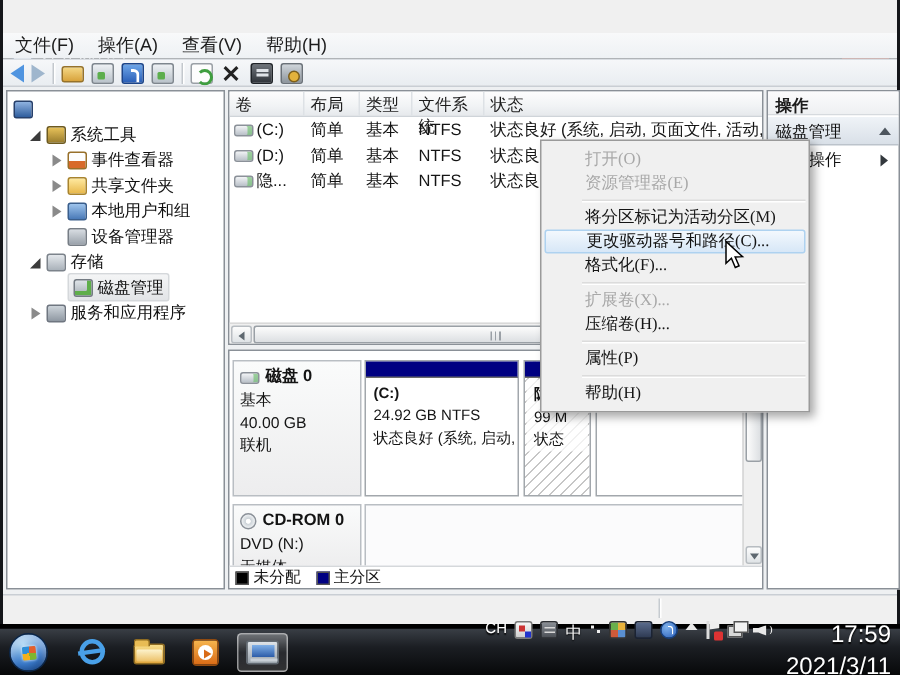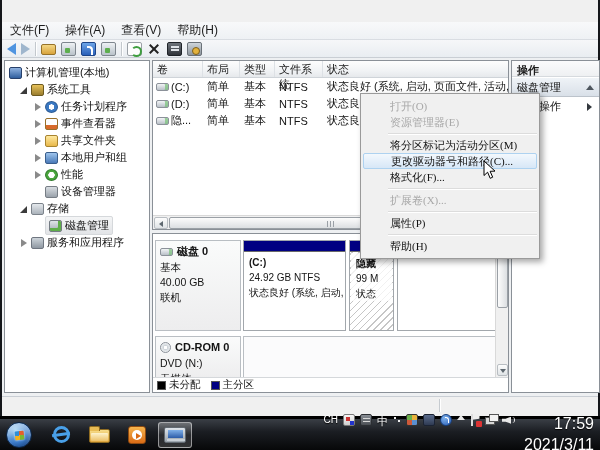--- a/index.html
+++ b/index.html
@@ -233,51 +233,40 @@
     <span class="tb i-x"></span>
     <span class="tb i-props"></span>
     <span class="tb i-gear"></span>
   </div>
 
   <div class="content">
 
     <div class="pane tree">
       <div class="trow lv0">
         <span class="ticon i-computer"></span>
-        <span>计算机管理(本地)</span>
       </div>
       <div class="trow lv1">
         <span class="exp exp-open"></span>
         <span class="ticon i-tools"></span>
         <span>系统工具</span>
       </div>
       <div class="trow lv2">
         <span class="exp exp-closed"></span>
-        <span class="ticon i-clock"></span>
-        <span>任务计划程序</span>
-      </div>
-      <div class="trow lv2">
-        <span class="exp exp-closed"></span>
         <span class="ticon i-event"></span>
         <span>事件查看器</span>
       </div>
       <div class="trow lv2">
         <span class="exp exp-closed"></span>
         <span class="ticon i-share"></span>
         <span>共享文件夹</span>
       </div>
       <div class="trow lv2">
         <span class="exp exp-closed"></span>
         <span class="ticon i-users"></span>
         <span>本地用户和组</span>
-      </div>
-      <div class="trow lv2">
-        <span class="exp exp-closed"></span>
-        <span class="ticon i-perf"></span>
-        <span>性能</span>
       </div>
       <div class="trow lv2">
         <span class="exp"></span>
         <span class="ticon"></span>
         <span>设备管理器</span>
       </div>
       <div class="trow lv1">
         <span class="exp exp-open"></span>
         <span class="ticon i-storage"></span>
         <span>存储</span>
@@ -424,20 +413,21 @@
 
 <div class="cmenu">
   <div class="mi dis">打开(O)</div>
   <div class="mi dis">资源管理器(E)</div>
   <div class="msep"></div>
   <div class="mi">将分区标记为活动分区(M)</div>
   <div class="mi hl">更改驱动器号和路径(C)...</div>
   <div class="mi">格式化(F)...</div>
   <div class="msep"></div>
   <div class="mi dis">扩展卷(X)...</div>
+  <div class="mi">压缩卷(H)...</div>
   <div class="msep"></div>
   <div class="mi">属性(P)</div>
   <div class="msep"></div>
   <div class="mi">帮助(H)</div>
 </div>
 
 <svg class="cursor" width="14" height="20" viewBox="0 0 14 20">
   <path d="M1,1 L1,15.5 L4.6,12.2 L7.2,18.3 L9.7,17.2 L7.1,11.3 L12,11.1 Z" fill="#fff" stroke="#000" stroke-width="1"></path>
 </svg>
 

